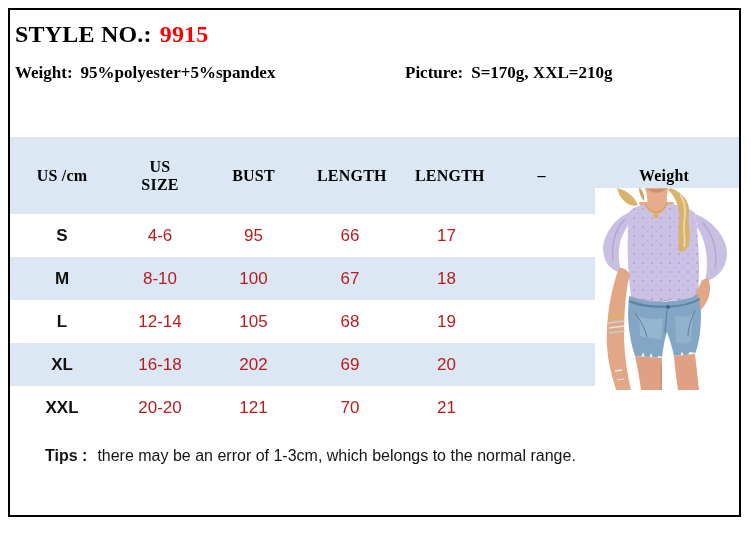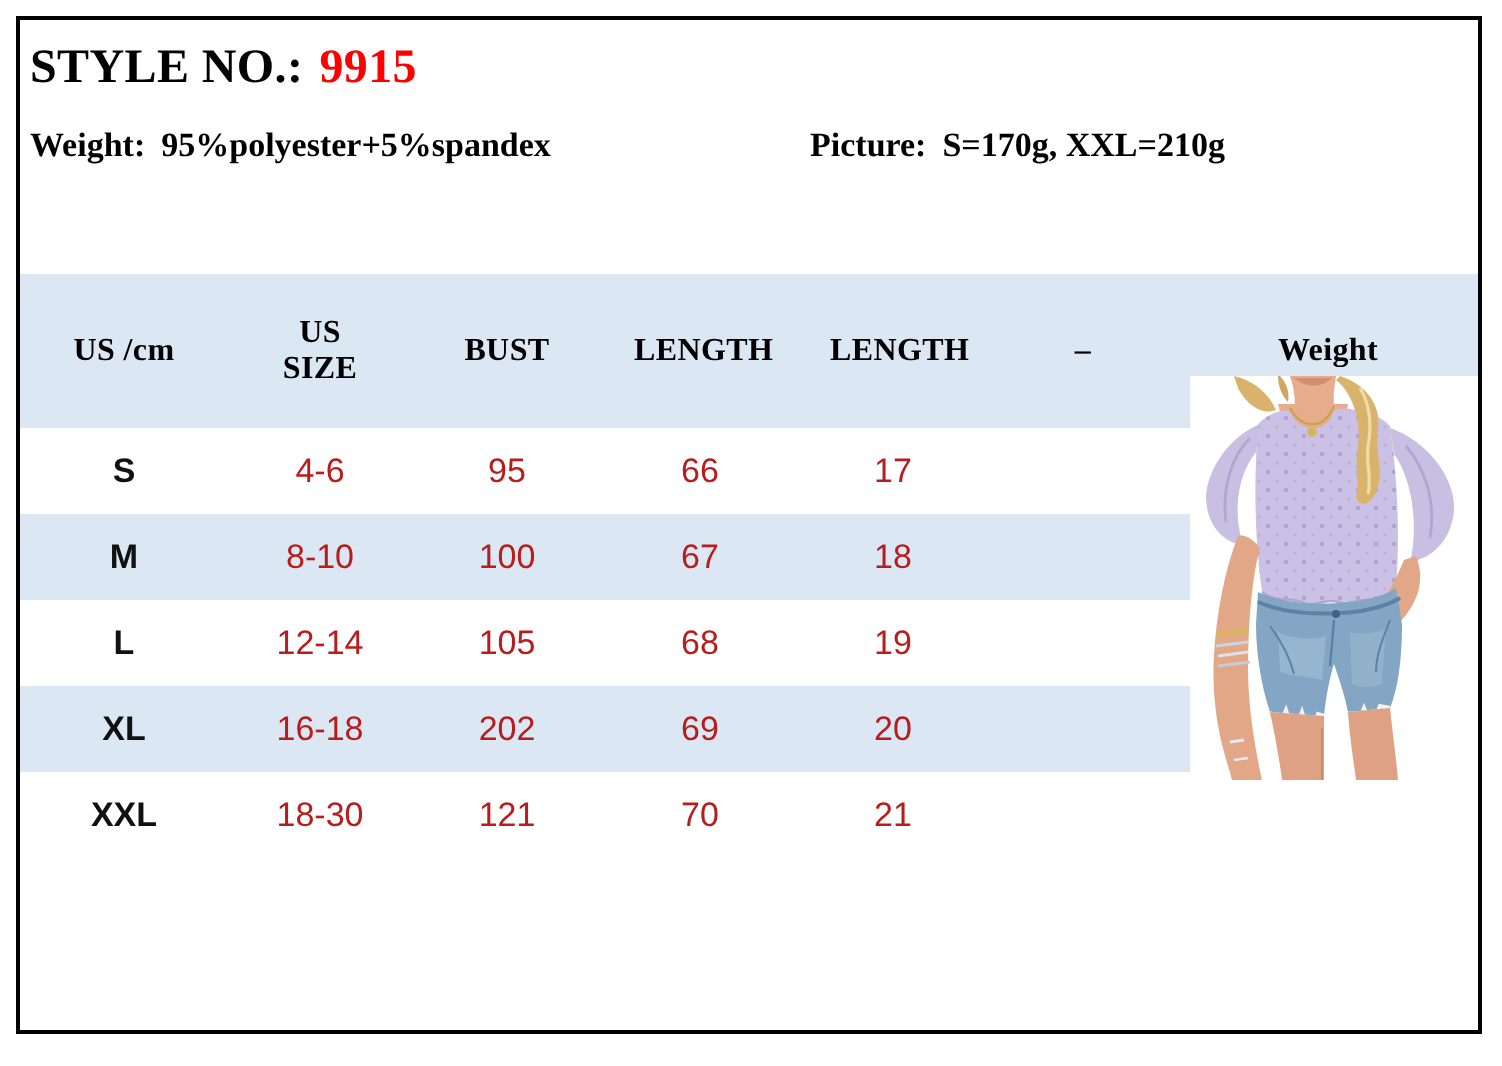--- a/index.html
+++ b/index.html
@@ -118,21 +118,21 @@
         <td class="size">XL</td>
         <td>16-18</td>
         <td>202</td>
         <td>69</td>
         <td>20</td>
         <td></td>
         <td></td>
       </tr>
       <tr>
         <td class="size">XXL</td>
-        <td>18-30</td>
+        <td>20-20</td>
         <td>121</td>
         <td>70</td>
         <td>21</td>
         <td></td>
         <td></td>
       </tr>
     </tbody>
   </table>
 
   <div class="photo">
@@ -211,14 +211,17 @@
       </g>
 
       <g>
         <path d="M40,168 C43,182 45,194 46,202 L67,202 C67,190 67,178 67,170 Z" fill="#dfa183"></path>
         <path d="M79,168 C80,182 82,194 83,202 L104,202 C103,190 101,176 100,166 Z" fill="#dfa183"></path>
         <path d="M66,176 C66,186 66,195 66,202" stroke="#c98b6e" stroke-width="1" fill="none"></path>
       </g>
     </svg>
   </div>
 
+  <div class="tips">
+    <span class="lbl">Tips :</span><span>there may be an error of 1-3cm, which belongs to the normal range.</span>
+  </div>
 
 </div>
 
 </body></html>

